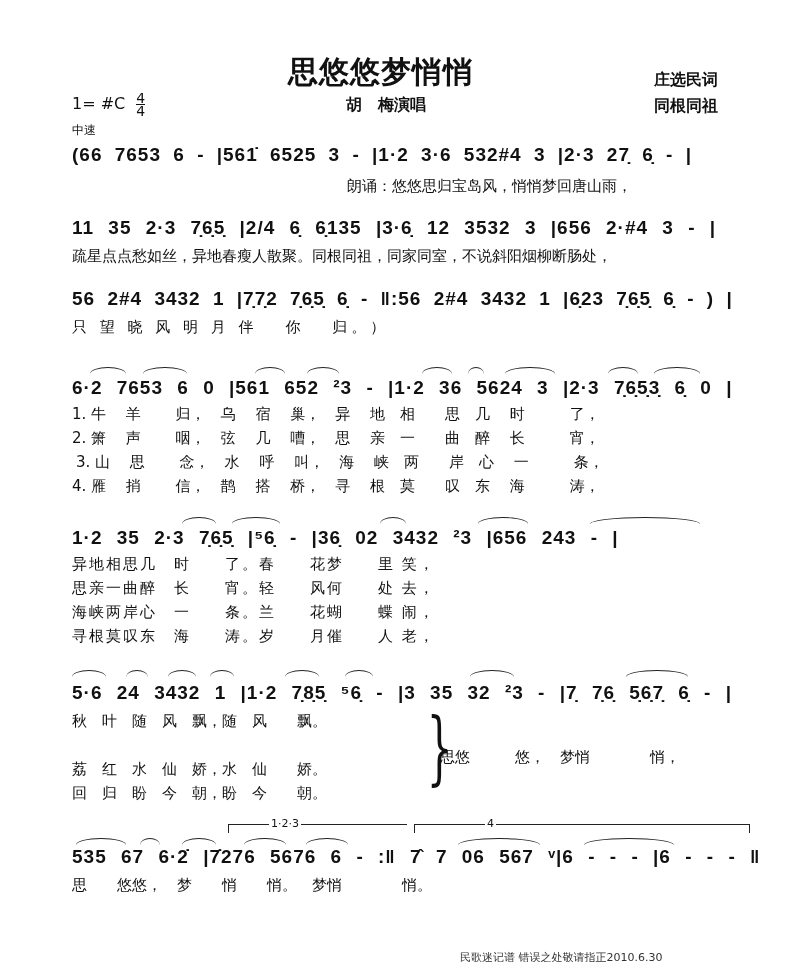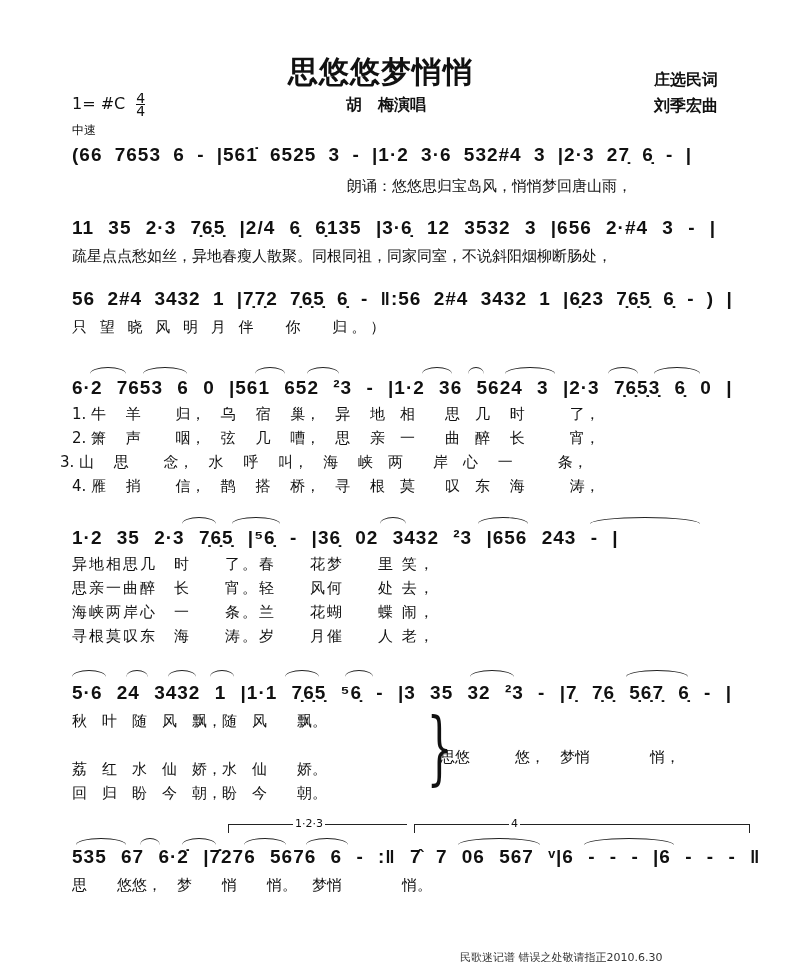--- a/index.html
+++ b/index.html
@@ -11,31 +11,31 @@
   .credit { font-size: 16px; font-weight: bold; }
   .key { font-size: 16px; }
   .tempo { font-size: 12px; }
   .frac { display: inline-block; vertical-align: middle; text-align: center; line-height: 12px; font-size: 14px; }
   .staff { position: absolute; left: 0; width: 802px; }
   .notes { position: absolute; left: 72px; font-size: 19px; font-weight: bold; letter-spacing: 1px; font-family: "Liberation Sans", sans-serif; text-align: center; }
   .lyric { position: absolute; font-size: 15px; font-family: "DejaVu Sans", sans-serif; }
   .slur { position: absolute; border-top: 1.5px solid #222; border-radius: 50% 50% 0 0 / 100% 100% 0 0; height: 6px; }
   .volta { position: absolute; border-top: 1px solid #222; border-left: 1px solid #222; height: 8px; font-size: 10px; }
   .voltar { border-right: 1px solid #222; }
-  .voltalbl { position: absolute; top: -8px; background: #fff; padding: 0 2px; font-size: 11px; margin-left: 24px; }
+  .voltalbl { position: absolute; top: -8px; background: #fff; padding: 0 2px; font-size: 11px; }
   .brace { position: absolute; font-size: 80px; line-height: 80px; font-family: "DejaVu Serif", serif; transform: scaleX(0.5); }
   .footer { font-size: 11px; color: #333; }
 </style>
 </head>
 <body>
 
 <div class="abs title" style="left:288px;top:52px;">思悠悠梦悄悄</div>
 <div class="abs sub" style="left:346px;top:95px;">胡　梅演唱</div>
 <div class="abs credit" style="left:654px;top:70px;">庄选民词</div>
-<div class="abs credit" style="left:654px;top:96px;">刘季宏曲</div>
+<div class="abs credit" style="left:654px;top:96px;">同根同祖</div>
 <div class="abs key" style="left:72px;top:92px;">
   <span>1= #C</span>
   <span class="frac" style="margin-left:6px;">
     <span style="display:block;border-bottom:1px solid #111;">4</span>
     <span style="display:block;">4</span>
   </span>
 </div>
 <div class="abs tempo" style="left:72px;top:122px;">中速</div>
 
 <div class="staff" style="top:140px;height:60px;">
@@ -59,21 +59,21 @@
   <div class="slur" style="left:255px;top:2px;width:30px;"></div>
   <div class="slur" style="left:307px;top:2px;width:32px;"></div>
   <div class="slur" style="left:422px;top:2px;width:30px;"></div>
   <div class="slur" style="left:468px;top:2px;width:16px;"></div>
   <div class="slur" style="left:505px;top:2px;width:50px;"></div>
   <div class="slur" style="left:608px;top:2px;width:30px;"></div>
   <div class="slur" style="left:654px;top:2px;width:46px;"></div>
   <div class="notes" style="top:12px;word-spacing:8px;">6·2 7653 6 0 |561 652 ²3 - |1·2 36 5624 3 |2·3 7̣6̣5̣3̣ 6̣ 0 |</div>
   <div class="lyric" style="left:72px;top:40px;">1. 牛　 羊　　 归，　乌　 宿　 巢，　异　 地　相　　思　几　 时　　　了，</div>
   <div class="lyric" style="left:72px;top:64px;">2. 箫　 声　　 咽，　弦　 几　 嘈，　思　 亲　一　　曲　醉　 长　　　宵，</div>
-  <div class="lyric" style="left:60px;top:88px;text-align:right;">3. 山　 思　　 念，　水　 呼　 叫，　海　 峡　两　　岸　心　 一　　　条，</div>
+  <div class="lyric" style="left:76px;top:88px;text-align:right;">3. 山　 思　　 念，　水　 呼　 叫，　海　 峡　两　　岸　心　 一　　　条，</div>
   <div class="lyric" style="left:72px;top:112px;">4. 雁　 捎　　 信，　鹊　 搭　 桥，　寻　 根　莫　　叹　东　 海　　　涛，</div>
 </div>
 
 <div class="staff" style="top:515px;height:140px;">
   <div class="slur" style="left:182px;top:2px;width:34px;"></div>
   <div class="slur" style="left:232px;top:2px;width:48px;"></div>
   <div class="slur" style="left:380px;top:2px;width:26px;"></div>
   <div class="slur" style="left:478px;top:2px;width:50px;"></div>
   <div class="slur" style="left:590px;top:2px;width:110px;"></div>
   <div class="notes" style="top:12px;word-spacing:8px;">1·2 35 2·3 7̣6̣5̣ |⁵6̣ - |36̣ 02 3432 ²3 |656 243 - |</div>
@@ -85,21 +85,21 @@
 
 <div class="staff" style="top:668px;height:140px;">
   <div class="slur" style="left:72px;top:2px;width:34px;"></div>
   <div class="slur" style="left:126px;top:2px;width:22px;"></div>
   <div class="slur" style="left:168px;top:2px;width:28px;"></div>
   <div class="slur" style="left:210px;top:2px;width:24px;"></div>
   <div class="slur" style="left:285px;top:2px;width:34px;"></div>
   <div class="slur" style="left:345px;top:2px;width:28px;"></div>
   <div class="slur" style="left:470px;top:2px;width:44px;"></div>
   <div class="slur" style="left:626px;top:2px;width:62px;"></div>
-  <div class="notes" style="top:14px;word-spacing:8px;">5·6 24 3432 1 |1·1 7̣6̣5̣ ⁵6̣ - |3 35 32 ²3 - |7̣ 7̣6̣ 5̣6̣7̣ 6̣ - |</div>
+  <div class="notes" style="top:14px;word-spacing:8px;">5·6 24 3432 1 |1·2 7̣8̣5̣ ⁵6̣ - |3 35 32 ²3 - |7̣ 7̣6̣ 5̣6̣7̣ 6̣ - |</div>
   <div class="lyric" style="left:72px;top:44px;">秋　叶　随　风　飘，随　风　　飘。</div>
   <div class="lyric" style="left:72px;top:92px;">荔　红　水　仙　娇，水　仙　　娇。</div>
   <div class="lyric" style="left:72px;top:116px;">回　归　盼　今　朝，盼　今　　朝。</div>
   <div class="brace" style="left:414px;top:40px;">}</div>
   <div class="lyric" style="left:440px;top:80px;">思悠　　　悠，　梦悄　　　　悄，</div>
 </div>
 
 <div class="staff" style="top:818px;height:80px;">
   <div class="volta" style="left:228px;top:6px;width:178px;">
     <span class="voltalbl" style="left:40px;">1·2·3</span>

